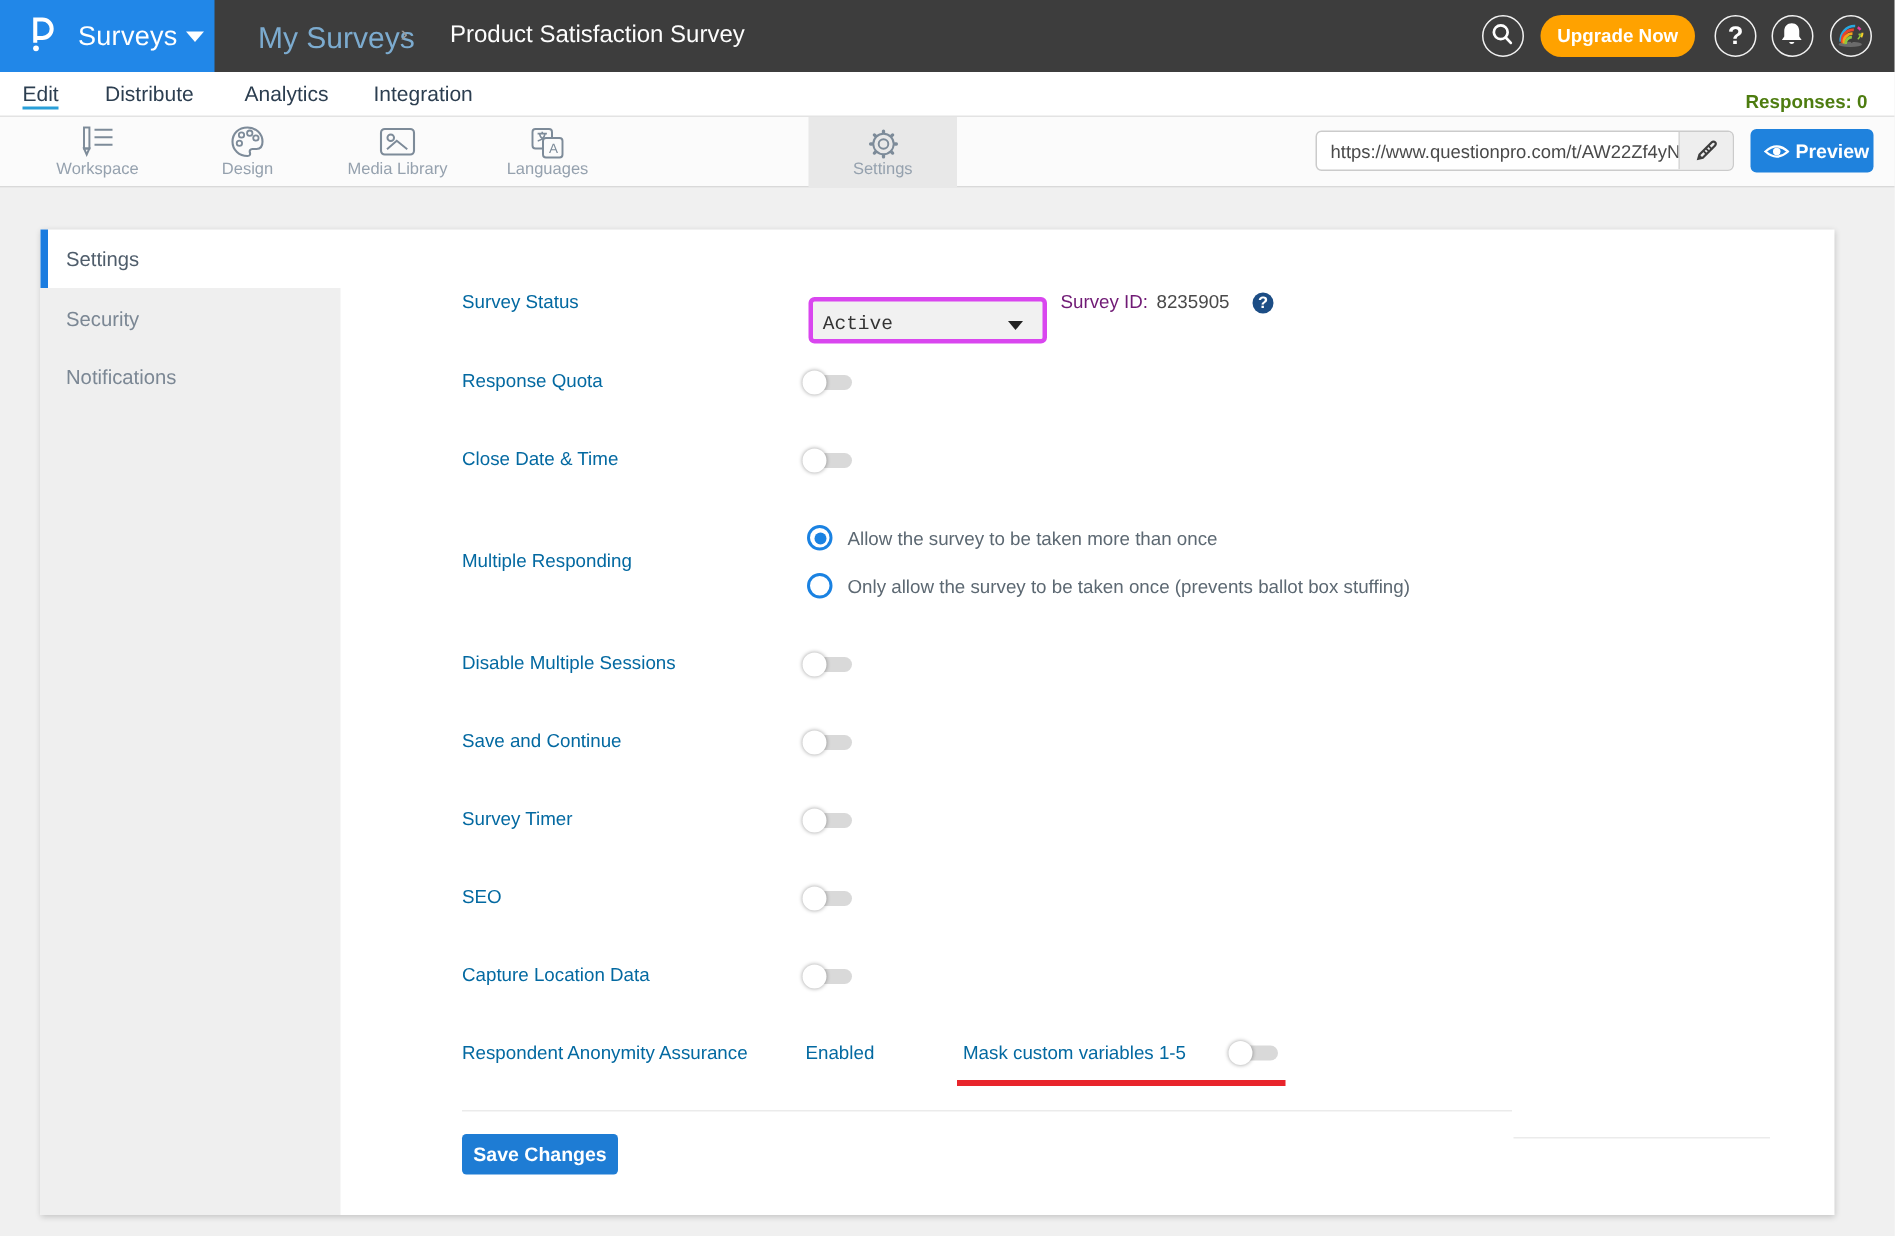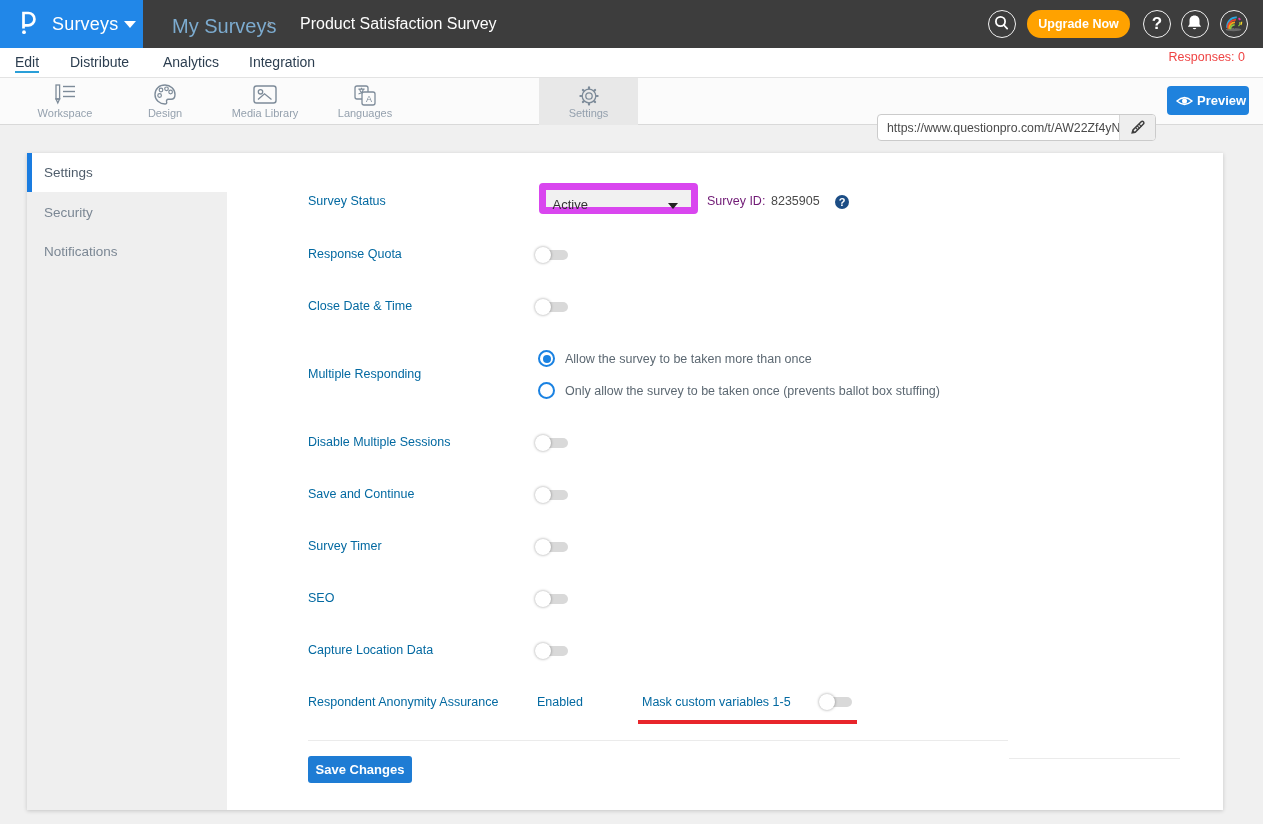--- a/index.html
+++ b/index.html
@@ -14,45 +14,45 @@
 .crumbsep { position:absolute; left:267px; top:14px; font-size:15px; color:#9b9b9b; }
 .crumb2 { position:absolute; left:300px; top:15px; font-size:16px; color:#fdfdfd; }
 .circ { position:absolute; top:10px; width:28px; height:28px; border:1.5px solid #f2f2f2; border-radius:50%; }
 .upgrade { position:absolute; left:1027px; top:10px; width:103px; height:28px; background:#ffa200; border-radius:14px; color:#fff; font-size:12.5px; font-weight:bold; text-align:center; line-height:28px; }
 .qmark { color:#fff; font-size:17px; font-weight:bold; text-align:center; line-height:25px; }
 
 
 .tabbar { position:absolute; left:0; top:48px; width:1263px; height:30px; background:#fff; border-bottom:1px solid #e3e3e3; }
 .tab { position:absolute; top:6px; font-size:14px; color:#2c3e50; }
 .tab.active { border-bottom:2px solid #2a9fd8; padding-bottom:1px; }
-.resp { position:absolute; right:18px; top:2px; font-size:12.5px; color:#ef4444; }
+.resp { position:absolute; right:18px; top:13px; font-size:12.5px; color:#4d7c0f;font-weight:bold; }
 
 
 .toolbar { position:absolute; left:0; top:78px; width:1263px; height:47px; background:#fbfbfb; border-bottom:1px solid #d9d9d9; }
 .titem { position:absolute; top:0; height:47px; text-align:center; }
 .titem .lab { position:absolute; left:0; right:0; top:29px; font-size:11px; color:#95a1ae; }
 .titem svg { position:absolute; top:5px; left:50%; transform:translateX(-50%); }
 .titem.active { background:#e8e8e8; }
-.urlbox { position:absolute; left:877px; top:9px; width:279px; height:27px; background:#fff; border:1px solid #cbcbcb; border-radius:4px; overflow:hidden;margin-top:27px; }
+.urlbox { position:absolute; left:877px; top:9px; width:279px; height:27px; background:#fff; border:1px solid #cbcbcb; border-radius:4px; overflow:hidden; }
 .urltext { position:absolute; left:9px; top:6px; width:233px; font-size:12.3px; color:#4a4a4a; white-space:nowrap; overflow:hidden; }
 .pencilbox { position:absolute; right:0; top:0; width:36px; height:25px; background:#eee; border-left:1px solid #d8d8d8; }
 .previewbtn { position:absolute; left:1167px; top:8px; width:82px; height:29px; background:#1f82dd; border-radius:4px; color:#fff; font-weight:bold; font-size:13px; }
 .previewbtn span { position:absolute; left:30px; top:7px; }
 
 
 .card { position:absolute; left:27px; top:153px; width:1196px; height:657px; background:#fff; box-shadow:0 1px 4px rgba(0,0,0,0.18); }
 .sideblue { position:absolute; left:0; top:0; width:5px; height:39px; background:#1a7ce0; }
 .side-settings { position:absolute; left:17px; top:0; height:39px; line-height:39px; font-size:13.5px; color:#4f5d6b; }
 .sidegray { position:absolute; left:0; top:39px; width:200px; height:618px; background:#efefef; }
 .sideitem { position:absolute; left:17px; font-size:13.5px; color:#7b8794; }
 
 .rowlab { position:absolute; left:281px; font-size:12.5px; color:#0369a1; white-space:nowrap; }
 .toggle { position:absolute; width:31px; height:10px; background:#d9d9d9; border-radius:5px; }
 .toggle .knob { position:absolute; left:-2px; top:-3px; width:16px; height:16px; background:#fff; border-radius:50%; box-shadow:0 0 3px rgba(0,0,0,0.4); }
-.dd { position:absolute; left:511.5px; top:30px; width:159px; height:31px; background:#f1f1f1; border:7px solid #d946ef; border-radius:4px; }
+.dd { position:absolute; left:511.5px; top:45px; width:159px; height:31px; background:#f1f1f1; border:3px solid #d946ef; border-radius:4px;font-family:Liberation Mono, monospace; }
 .dd .txt { position:absolute; left:7px; top:7px; font-size:13px; color:#333; }
 .dd .car { position:absolute; right:13px; top:13px; width:0; height:0; border-left:5.5px solid transparent; border-right:5.5px solid transparent; border-top:6.5px solid #222; }
 .radio { position:absolute; width:17px; height:17px; border:2px solid #1a82e2; border-radius:50%; background:#fff; }
 .radio .dot { position:absolute; left:2.5px; top:2.5px; width:8px; height:8px; border-radius:50%; background:#1a82e2; }
 .radtxt { position:absolute; font-size:12.5px; color:#5c6872; white-space:nowrap; }
 .helpicon { position:absolute; left:808px; top:42px; width:14px; height:14px; background:#1c4d85; border-radius:50%; color:#fff; font-size:11px; font-weight:bold; text-align:center; line-height:14px; }
 .redline { position:absolute; left:611px; top:567px; width:219px; height:4px; background:#e8252b; }
 .sep1 { position:absolute; left:281px; top:587px; width:700px; height:1px; background:#ebebeb; }
 .sep2 { position:absolute; left:982px; top:605px; width:171px; height:1px; background:#ebebeb; }
 .savebtn { position:absolute; left:281px; top:603px; width:104px; height:27px; background:#1e7cd4; border-radius:3px; color:#fff; font-size:13px; font-weight:bold; text-align:center; line-height:27px; }

